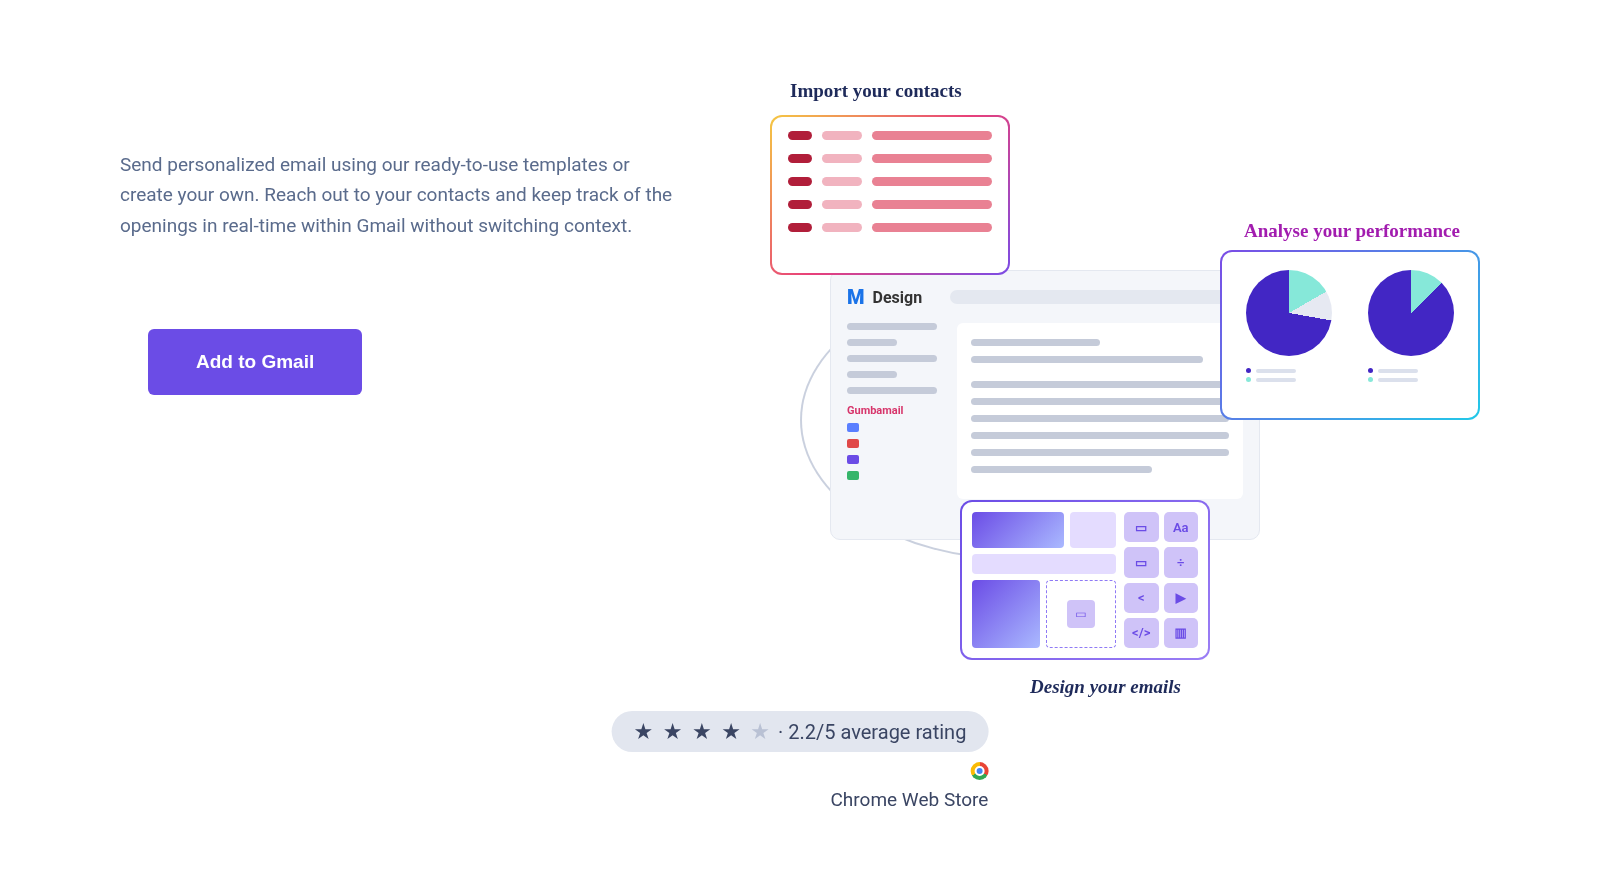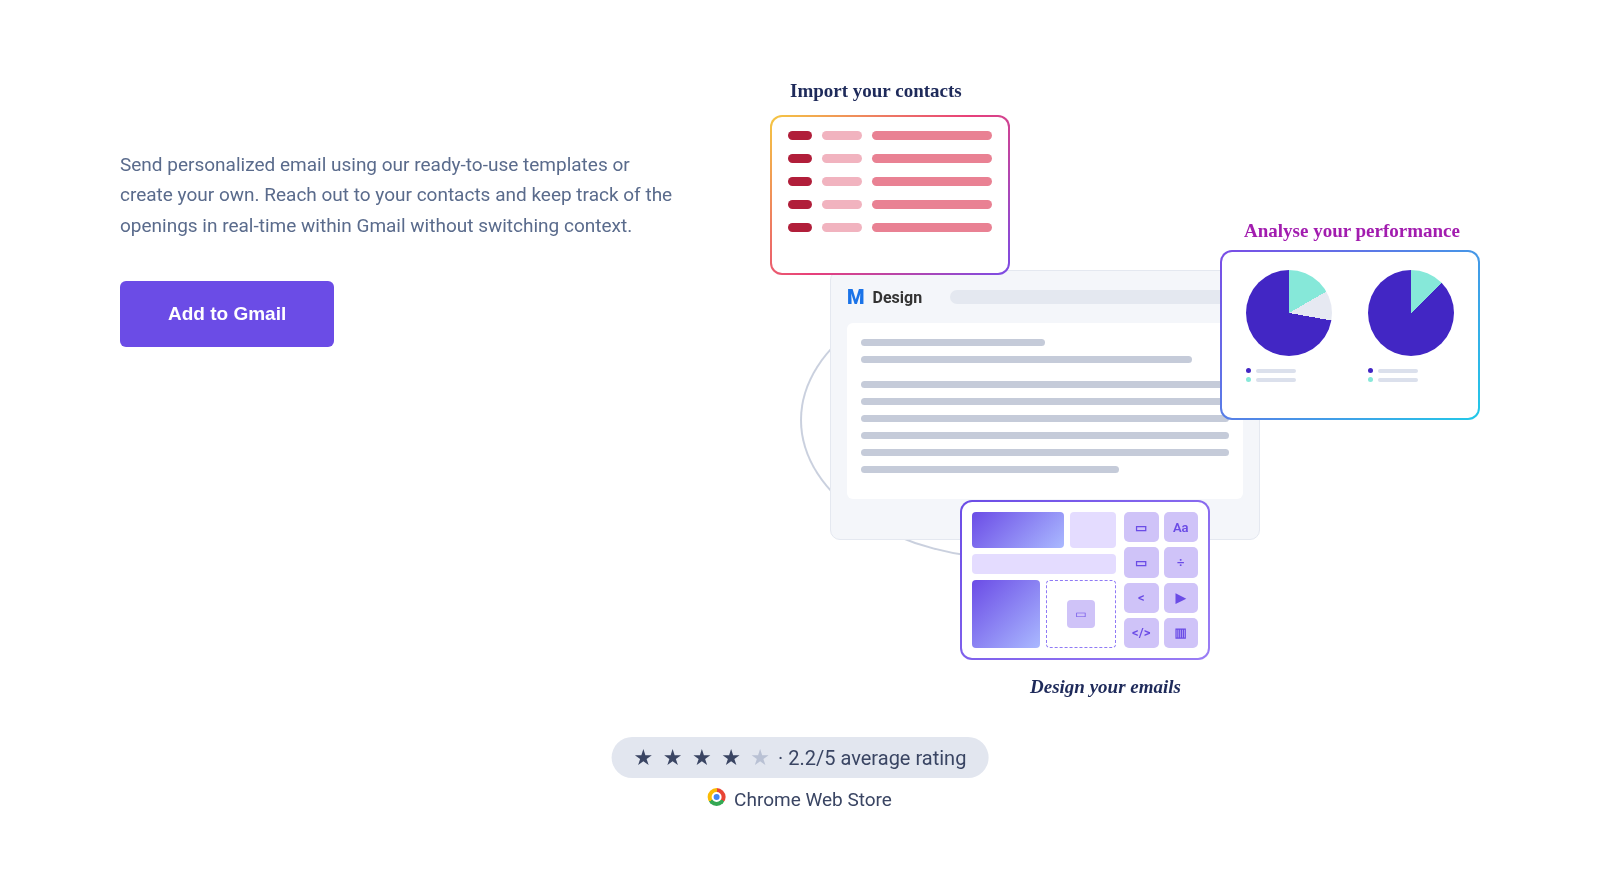--- a/index.html
+++ b/index.html
@@ -28,33 +28,34 @@
     line-height: 1.25;
     font-weight: 700;
     color: #1e2a5a;
     margin-bottom: 40px;
   }
 
   .hero-subtitle {
     font-size: 19px;
     line-height: 1.6;
     color: #5a6b8c;
-    margin-bottom: 40px;
+    margin-bottom: 88px;
     max-width: 560px;
   }
 
   .cta-button {
     background: #6b4ce6;
     color: #ffffff;
     font-size: 19px;
     font-weight: 700;
     border: none;
     border-radius: 6px;
     padding: 22px 48px;
     cursor: pointer;
+    margin-left: 28px;
   }
 
   .hero-right {
     flex: 1;
     position: relative;
     margin-top: -40px;
   }
 
   
   .illus {
@@ -225,23 +226,24 @@
     font-size: 20px;
     color: #3a4563;
   }
   .stars { letter-spacing: 2px; color:#3a4563; font-size:22px; }
   .star-grey { color:#b9c1d4; }
   .store-line {
     margin-top: 10px;
     font-size: 19px;
     color: #3a4563;
     display:flex;
-    align-items:flex-start;
+    align-items:flex-end;
     justify-content:center;
     gap:8px;
+    flex-direction:column;
   }
   .chrome-ico {
     width:18px; height:18px; border-radius:50%;
     background: conic-gradient(#e94435 0deg 120deg, #34a853 120deg 240deg, #fabb05 240deg 360deg);
     position:relative;
   }
   .chrome-ico::after {
     content:""; position:absolute; inset:4px; background:#4285f4; border-radius:50%; border:2px solid #fff;
   }
 </style>
@@ -258,20 +260,32 @@
     <div class="illus">
       <div class="connector full"></div>
 
       <div class="gmail-card">
         <div class="gmail-head">
           <span class="m">M</span>
           <span>Design</span>
           <span class="bar"></span>
         </div>
         <div class="gmail-body">
+          <div class="gmail-side">
+            <div class="line"></div>
+            <div class="line short"></div>
+            <div class="line"></div>
+            <div class="line short"></div>
+            <div class="line"></div>
+            <div class="gumbamail">Gumbamail</div>
+            <div class="miniicon" style="background:#5a7fff"></div>
+            <div class="miniicon" style="background:#e04848"></div>
+            <div class="miniicon" style="background:#6b4ce6"></div>
+            <div class="miniicon" style="background:#35b56a"></div>
+          </div>
           <div class="gmail-main">
             <div class="mline" style="width:50%"></div>
             <div class="mline" style="width:90%"></div>
             <div style="height:8px"></div>
             <div class="mline"></div>
             <div class="mline"></div>
             <div class="mline"></div>
             <div class="mline"></div>
             <div class="mline"></div>
             <div class="mline" style="width:70%"></div>

